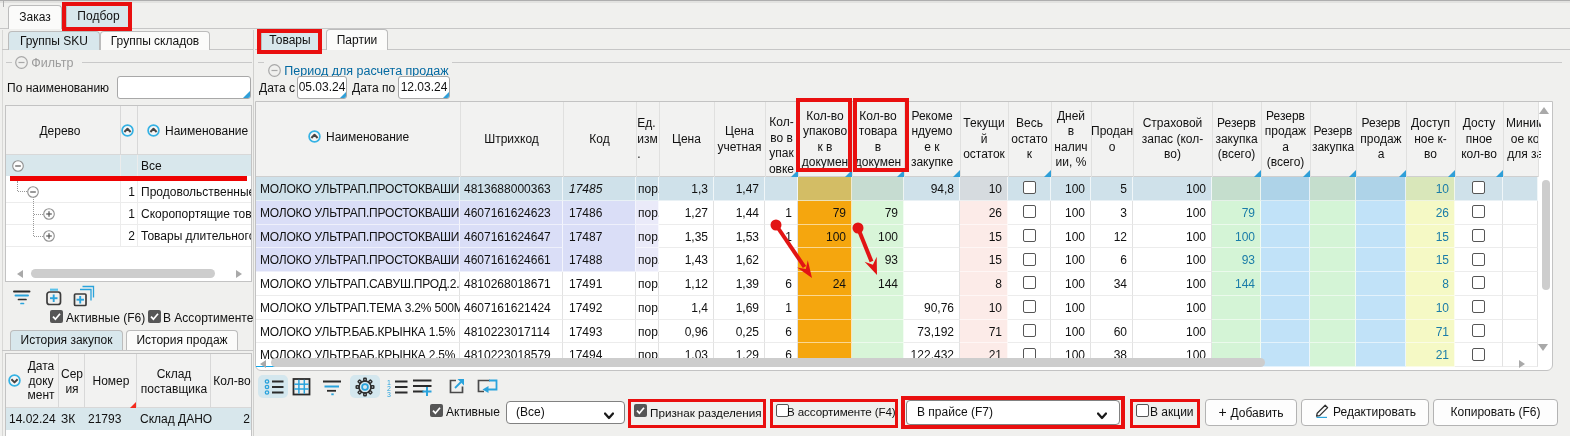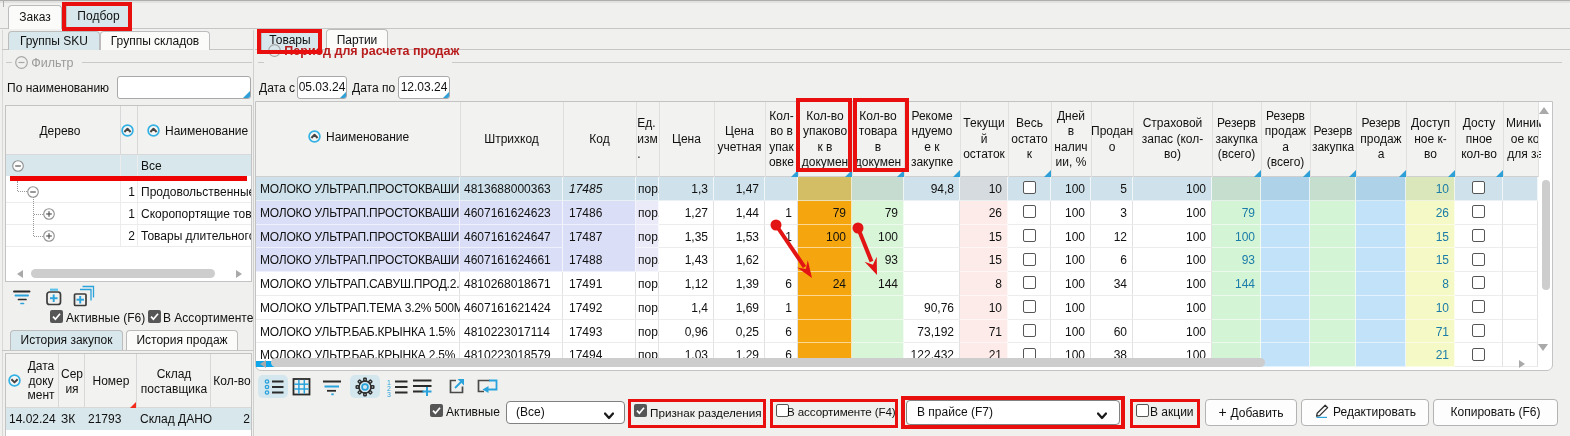--- a/index.html
+++ b/index.html
@@ -14,21 +14,21 @@
 <div style="position:absolute;left:100px;top:31px;width:110px;height:19px;background:#fbfbfa;border:1px solid #bcbcbc;border-bottom:none;border-radius:4px 4px 0 0;box-sizing:border-box;text-align:center;line-height:18px;">Группы складов</div>
 <div style="position:absolute;left:261px;top:30px;width:58px;height:20px;background:#d8e7ec;border:1px solid #bcbcbc;border-bottom:none;border-radius:4px 4px 0 0;box-sizing:border-box;text-align:center;line-height:19px;">Товары</div>
 <div style="position:absolute;left:326px;top:29px;width:62px;height:21px;background:#fbfbfa;border:1px solid #bcbcbc;border-bottom:none;border-radius:4px 4px 0 0;box-sizing:border-box;text-align:center;line-height:20px;">Партии</div>
 <div style="position:absolute;left:6px;top:62px;width:6px;height:1px;background:#c9c9c9;"></div>
 <div style="position:absolute;left:15px;top:56px;color:#9b9b9b;"><svg width="13" height="13" viewBox="0 0 13 13" style="vertical-align:-2px">
       <circle cx="6.5" cy="6.5" r="5.8" fill="none" stroke="#a8a8a8" stroke-width="1.2"></circle>
       <line x1="3.5" y1="6.5" x2="9.5" y2="6.5" stroke="#a8a8a8" stroke-width="1.2"></line>
     </svg> <span style="font-size:12.5px">Фильтр</span></div>
 <div style="position:absolute;left:82px;top:62px;width:170px;height:1px;background:#c9c9c9;"></div>
 <div style="position:absolute;left:258px;top:62px;width:6px;height:1px;background:#c9c9c9;"></div>
-<div style="position:absolute;left:268px;top:44px;color:#b91c1c;font-weight:bold;"><svg width="13" height="13" viewBox="0 0 13 13" style="vertical-align:-2px">
+<div style="position:absolute;left:268px;top:64px;color:#0369a1;"><svg width="13" height="13" viewBox="0 0 13 13" style="vertical-align:-2px">
       <circle cx="6.5" cy="6.5" r="5.8" fill="none" stroke="#a8a8a8" stroke-width="1.2"></circle>
       <line x1="3.5" y1="6.5" x2="9.5" y2="6.5" stroke="#a8a8a8" stroke-width="1.2"></line>
     </svg> <span style="font-size:12.5px">Период для расчета продаж</span></div>
 <div style="position:absolute;left:452px;top:62px;width:1110px;height:1px;background:#c9c9c9;"></div>
 <div style="position:absolute;left:7px;top:81px;">По наименованию</div>
 <div style="position:absolute;left:117px;top:76px;width:134px;height:23px;background:#fff;border:1px solid #a8a8a8;border-radius:3px;box-sizing:border-box;overflow:hidden;">
     <div style="position:absolute;right:0;bottom:0;width:0;height:0;border-left:7px solid transparent;border-bottom:7px solid #2f9fd8;"></div>
   </div>
 <div style="position:absolute;left:259px;top:81px;">Дата с</div>
 <div style="position:absolute;left:297px;top:76px;width:50px;height:23px;background:#fff;border:1px solid #a8a8a8;border-radius:3px;box-sizing:border-box;line-height:21px;text-align:center;overflow:hidden;">05.03.24<div style="position:absolute;right:0;bottom:0;width:0;height:0;border-left:6px solid transparent;border-bottom:6px solid #2f9fd8;"></div></div>
@@ -161,21 +161,21 @@
   </div>
 <div style="position:absolute;left:659px;top:102px;width:1px;height:75px;background:#e0e0df;"></div>
 <div style="position:absolute;left:659px;top:102px;width:55px;height:75px;overflow:hidden;display:flex;align-items:center;justify-content:center;text-align:center;line-height:15.5px;">
     <div>Цена</div>
   </div>
 <div style="position:absolute;left:714px;top:102px;width:1px;height:75px;background:#e0e0df;"></div>
 <div style="position:absolute;left:714px;top:102px;width:51px;height:75px;overflow:hidden;display:flex;align-items:center;justify-content:center;text-align:center;line-height:15.5px;">
     <div>Цена<br>учетная</div>
   </div>
 <div style="position:absolute;left:765px;top:102px;width:1px;height:75px;background:#e0e0df;"></div>
-<div style="position:absolute;left:765px;top:102px;width:33px;height:75px;overflow:hidden;display:flex;align-items:center;justify-content:center;text-align:center;line-height:15.5px;">
+<div style="position:absolute;left:765px;top:102px;width:33px;height:75px;overflow:hidden;display:flex;align-items:flex-end;justify-content:center;text-align:center;line-height:15.5px;">
     <div>Кол-<br>во в<br>упак<br>овке</div>
   </div>
 <div style="position:absolute;left:798px;top:102px;width:1px;height:75px;background:#e0e0df;"></div>
 <div style="position:absolute;left:798px;top:102px;width:54px;height:75px;overflow:hidden;display:flex;align-items:center;justify-content:center;text-align:center;line-height:15.5px;">
     <div>Кол-во<br>упаково<br>к в<br>докумен</div>
   </div>
 <div style="position:absolute;left:852px;top:102px;width:1px;height:75px;background:#e0e0df;"></div>
 <div style="position:absolute;left:852px;top:102px;width:52px;height:75px;overflow:hidden;display:flex;align-items:center;justify-content:center;text-align:center;line-height:15.5px;">
     <div>Кол-во<br>товара<br>в<br>докумен</div>
   </div>
@@ -600,21 +600,21 @@
 <div style="position:absolute;left:1212px;top:319.5px;width:49px;height:23.8px;background:#d4f4d6;border-bottom:1px solid rgba(255,255,255,0.55);border-right:1px solid rgba(255,255,255,0.7);box-sizing:border-box;"></div>
 <div style="position:absolute;left:1261px;top:319.5px;width:49px;height:23.8px;background:#c1e2f8;border-bottom:1px solid rgba(255,255,255,0.55);border-right:1px solid rgba(255,255,255,0.7);box-sizing:border-box;"></div>
 <div style="position:absolute;left:1310px;top:319.5px;width:46px;height:23.8px;background:#d4f4d6;border-bottom:1px solid rgba(255,255,255,0.55);border-right:1px solid rgba(255,255,255,0.7);box-sizing:border-box;"></div>
 <div style="position:absolute;left:1356px;top:319.5px;width:50px;height:23.8px;background:#c1e2f8;border-bottom:1px solid rgba(255,255,255,0.55);border-right:1px solid rgba(255,255,255,0.7);box-sizing:border-box;"></div>
 <div style="position:absolute;left:1406px;top:319.5px;width:49px;height:23.8px;background:#f5f9c5;border-bottom:1px solid rgba(255,255,255,0.55);border-right:1px solid rgba(255,255,255,0.7);box-sizing:border-box;">
     <div style="position:absolute;right:5px;top:5px;color:#1a7ca8;">71</div>
   </div>
 <div style="position:absolute;left:1455px;top:319.5px;width:48px;height:23.8px;background:#fff;border-bottom:1px solid #ececec;border-right:1px solid #e2e2e2;box-sizing:border-box;"></div>
 <div style="position:absolute;left:1472px;top:324px;width:13px;height:13px;background:#fff;border:1.4px solid #565656;border-radius:2px;box-sizing:border-box;"></div>
 <div style="position:absolute;left:1503px;top:319.5px;width:35px;height:23.8px;background:#fff;border-bottom:1px solid #ececec;border-right:1px solid #e2e2e2;box-sizing:border-box;"></div>
-<div style="position:absolute;left:256px;top:343.2px;width:204px;height:23.8px;background:#fff;border-bottom:6px solid #0ea5e9;border-right:1px solid #e2e2e2;box-sizing:border-box;">
+<div style="position:absolute;left:256px;top:343.2px;width:204px;height:23.8px;background:#fff;border-bottom:1px solid #0ea5e9;border-right:1px solid #e2e2e2;box-sizing:border-box;">
     <div style="position:absolute;left:4px;top:5px;white-space:nowrap;letter-spacing:-0.2px;">МОЛОКО УЛЬТР.БАБ.КРЫНКА 2.5%</div>
   </div>
 <div style="position:absolute;left:460px;top:343.2px;width:103px;height:23.8px;background:#fff;border-bottom:1px solid #ececec;border-right:1px solid #e2e2e2;box-sizing:border-box;">
     <div style="position:absolute;left:4px;top:5px;white-space:nowrap;">4810223018579</div>
   </div>
 <div style="position:absolute;left:563px;top:343.2px;width:73px;height:23.8px;background:#fff;border-bottom:1px solid #ececec;border-right:1px solid #e2e2e2;box-sizing:border-box;">
     <div style="position:absolute;left:6px;top:5px;white-space:nowrap;">17494</div>
   </div>
 <div style="position:absolute;left:636px;top:343.2px;width:23px;height:23.8px;background:#fff;border-bottom:1px solid #ececec;border-right:1px solid #e2e2e2;box-sizing:border-box;">
     <div style="position:absolute;left:2px;top:5px;white-space:nowrap;overflow:hidden;width:22px;">пор.</div>

